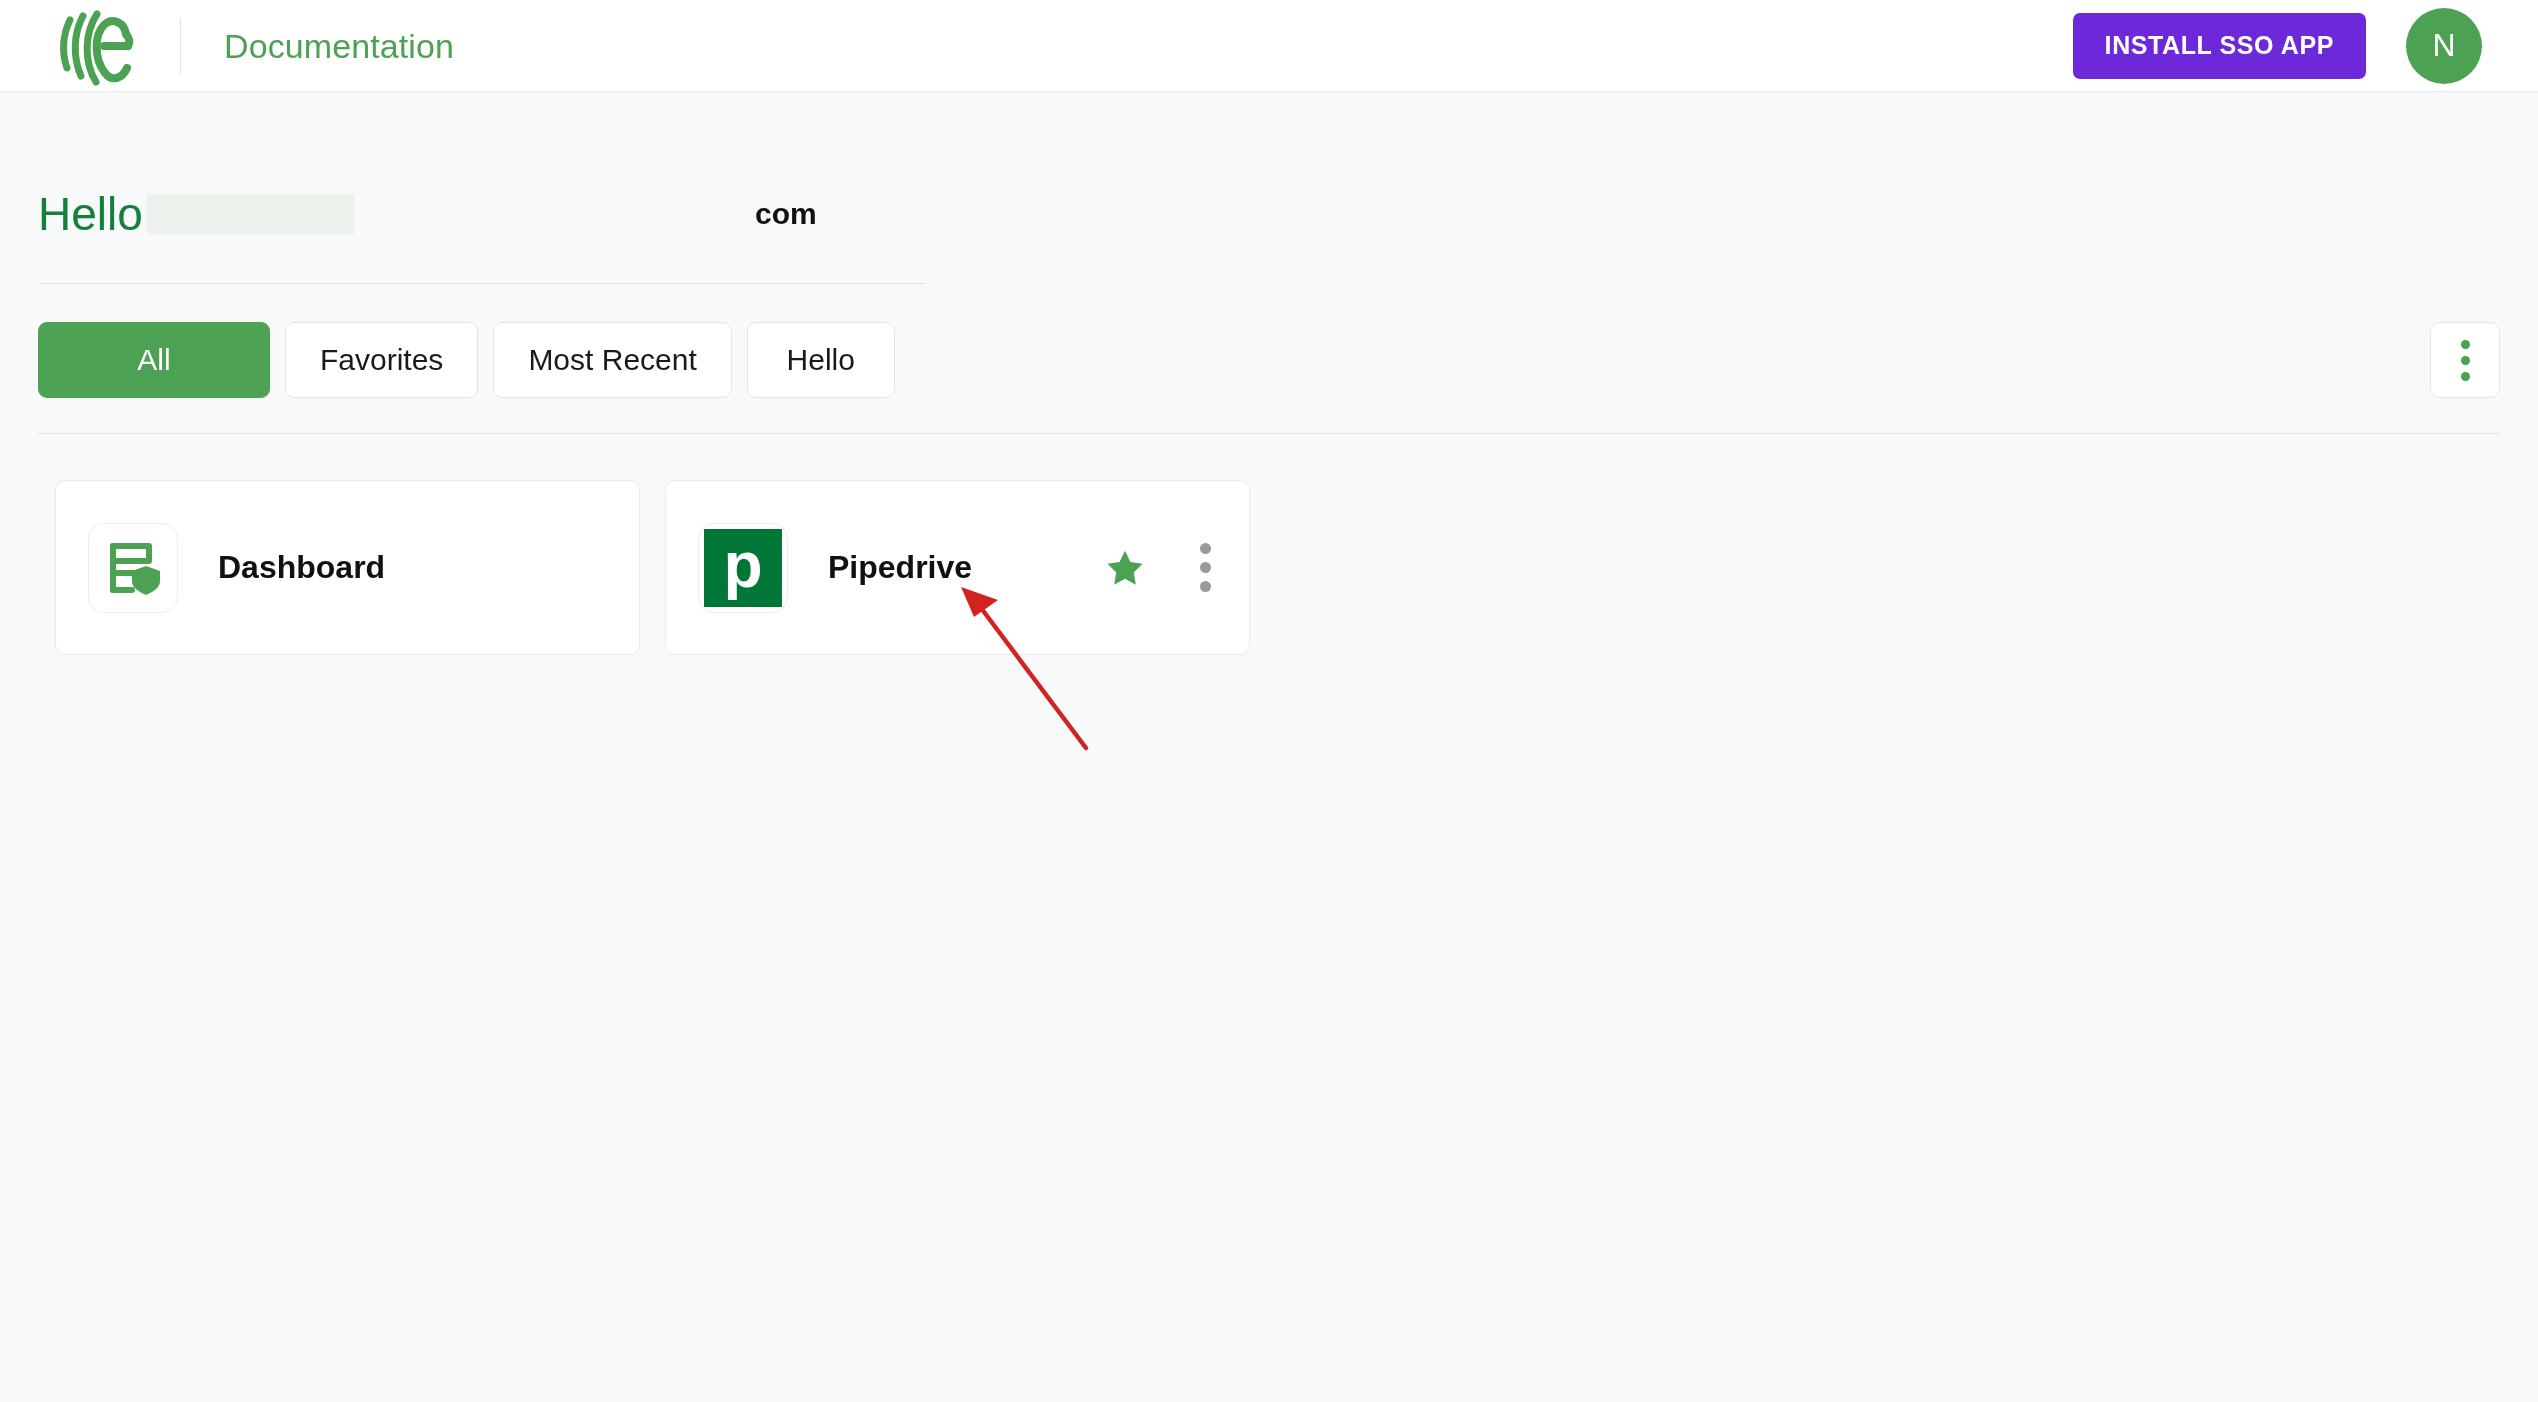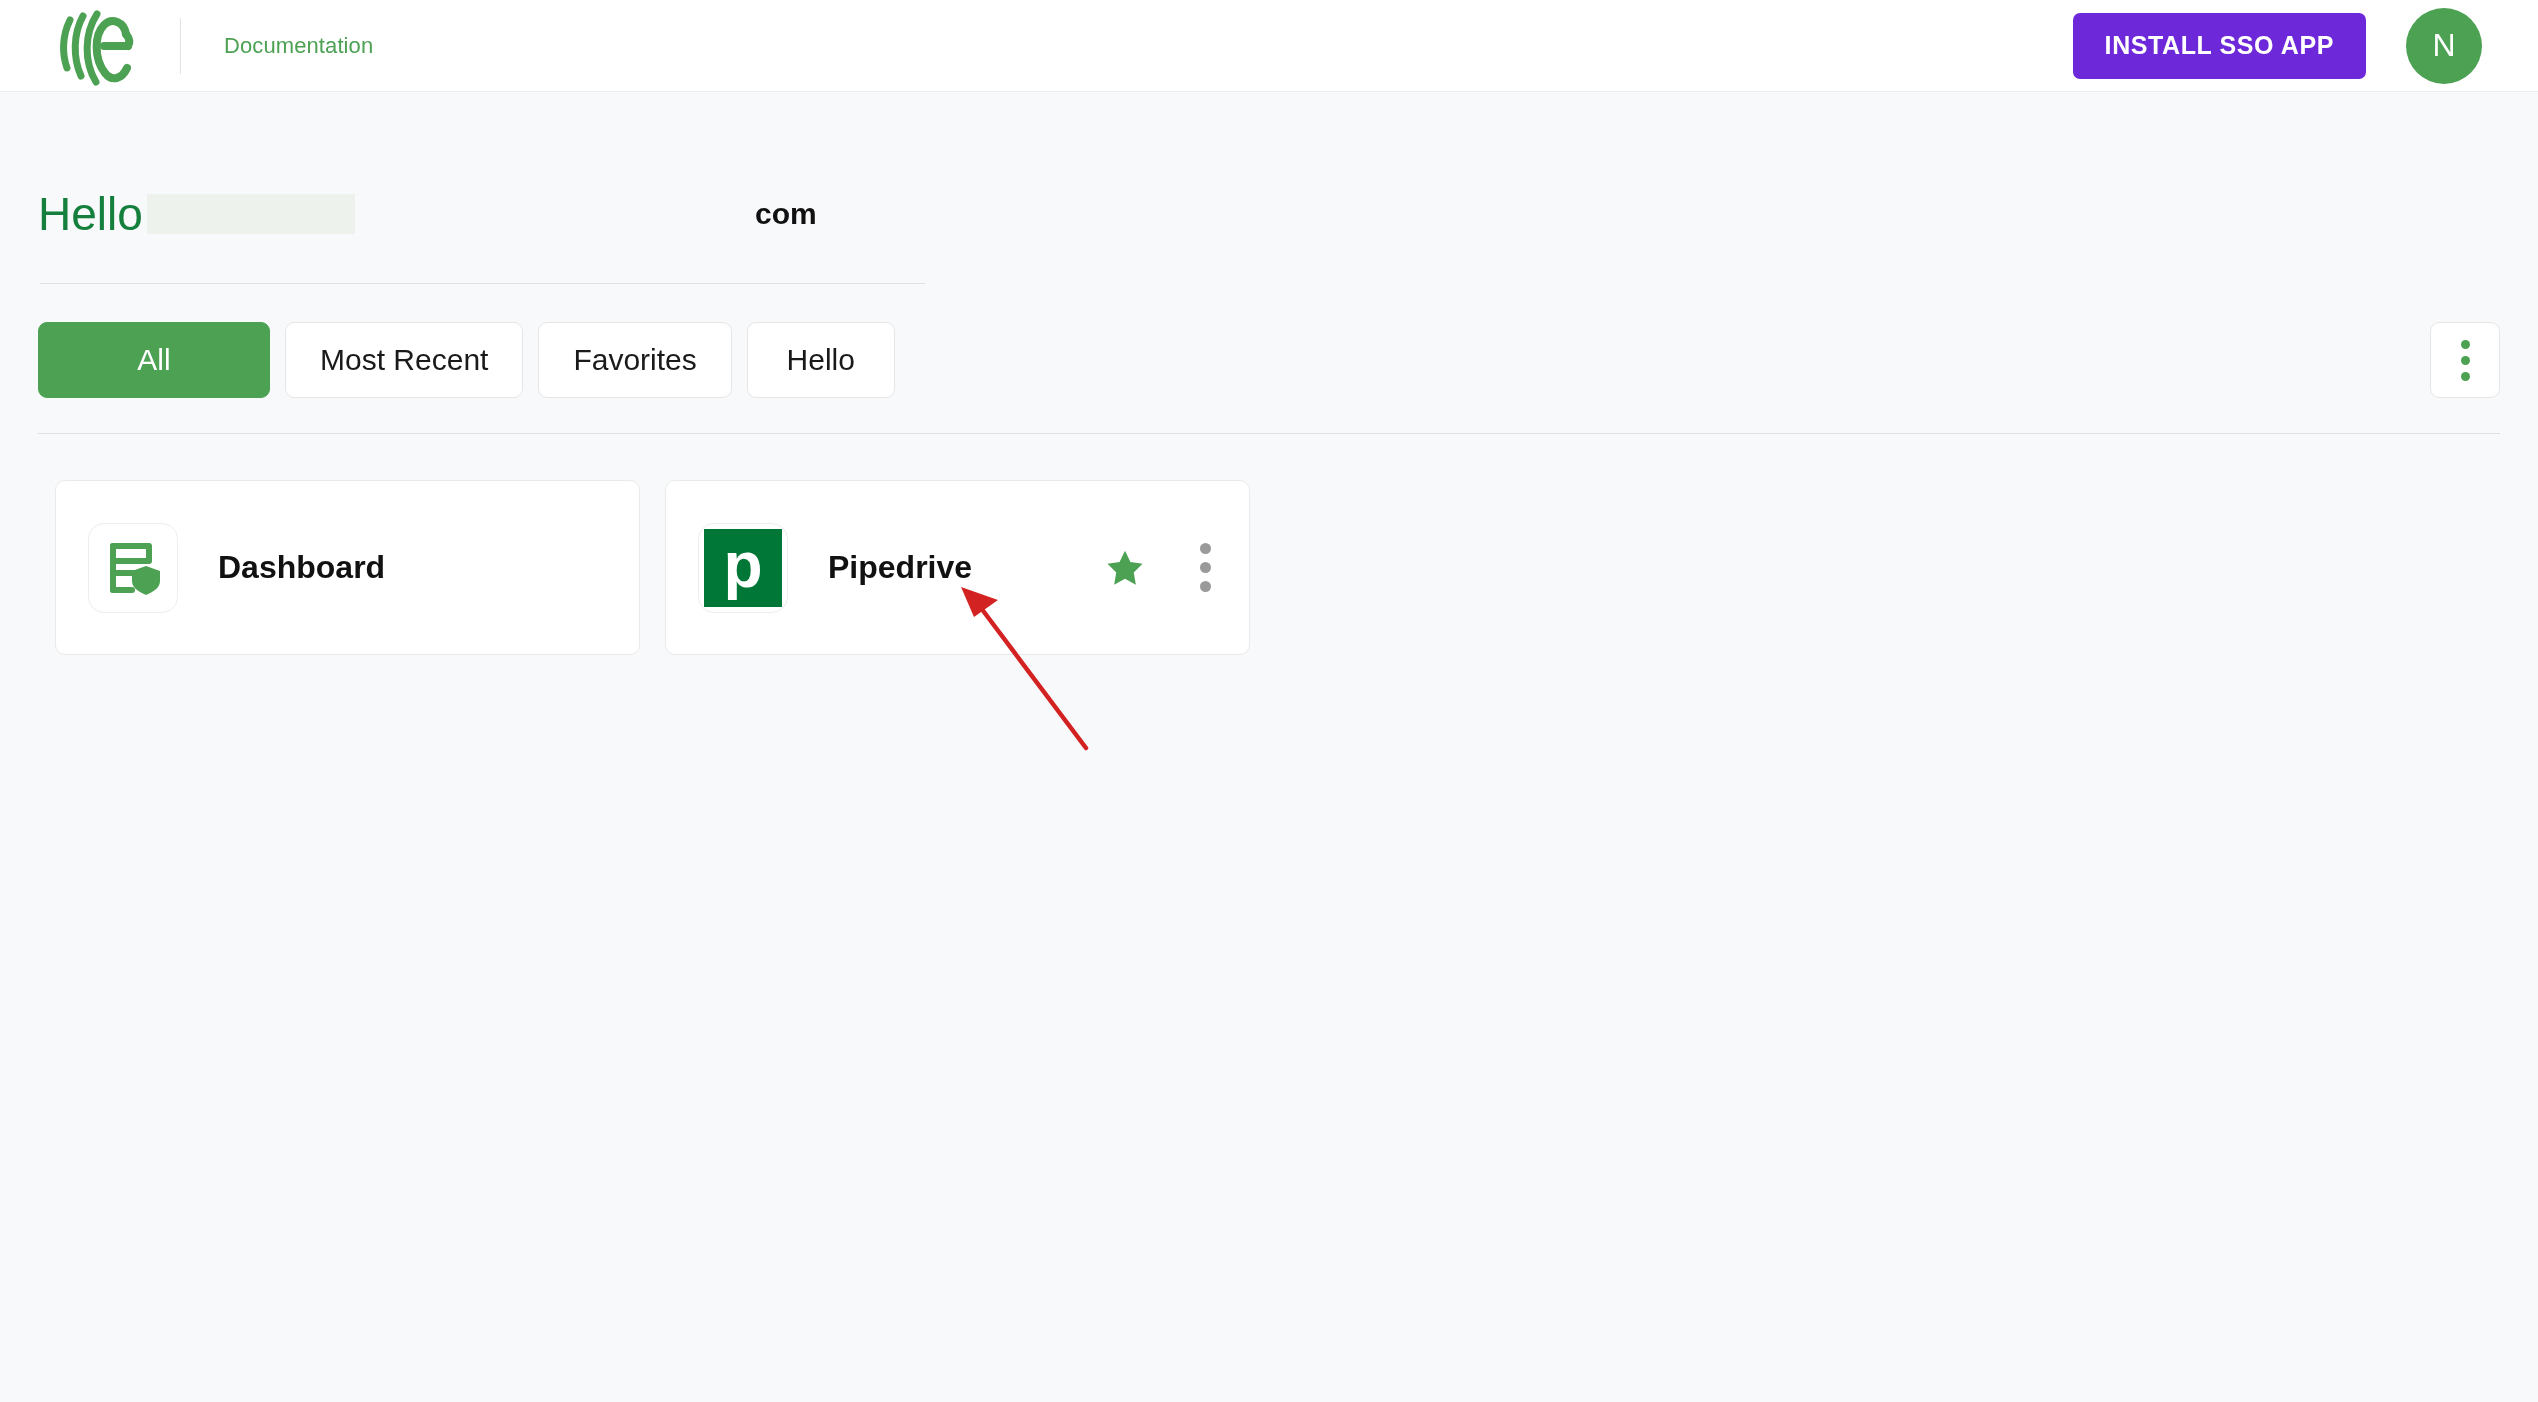--- a/index.html
+++ b/index.html
@@ -40,21 +40,21 @@
     width: 1px;
     height: 56px;
     background: #E2E2E2;
   }
 
   #header-title {
     position: absolute;
     left: 224px;
     top: 50%;
     transform: translateY(-50%);
-    font-size: 22px;
+    font-size: 34px;
     color: #4CA153;
     letter-spacing: 0.1px;
     white-space: nowrap;
   }
 
   #install-sso-app-button {
     position: absolute;
     right: 172px;
     top: 50%;
     transform: translateY(-50%);
@@ -356,22 +356,22 @@
   <span id="greeting-hello">Hello</span>
   <span id="greeting-redaction"></span>
 </div>
 
 <div id="greeting-domain">com</div>
 
 <div id="greeting-divider"></div>
 
 <div id="filter-tabs">
   <button class="filter-tab active" id="filter-tab-all">All</button>
+  <button class="filter-tab">Favorites</button>
   <button class="filter-tab">Most Recent</button>
-  <button class="filter-tab">Favorites</button>
   <button class="filter-tab">Hello</button>
 </div>
 
 <div id="search-area">
 
   <button id="search-options-button">
     <span class="dot"></span>
     <span class="dot"></span>
     <span class="dot"></span>
   </button>

